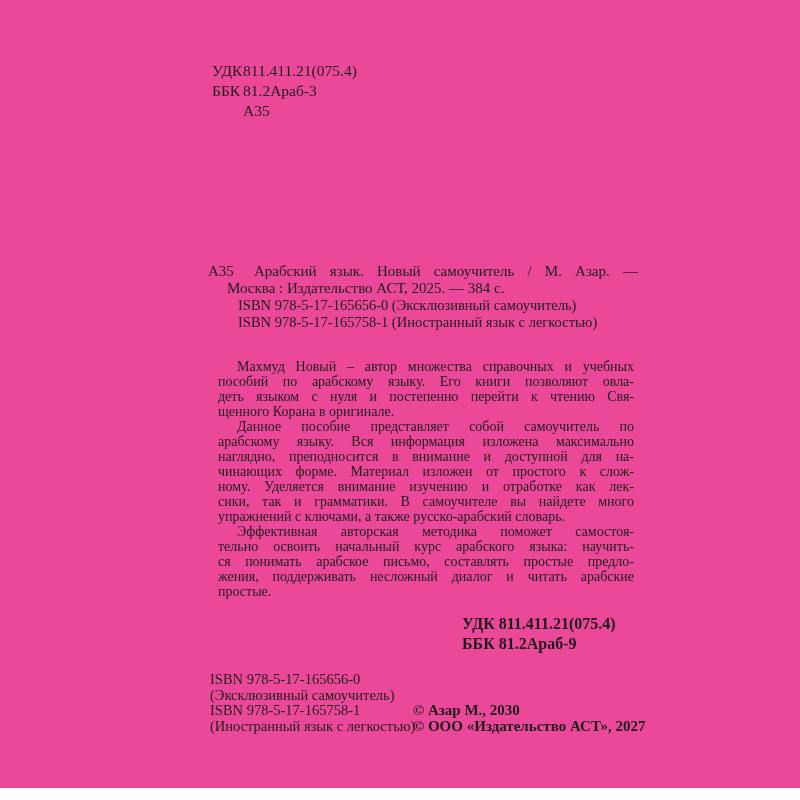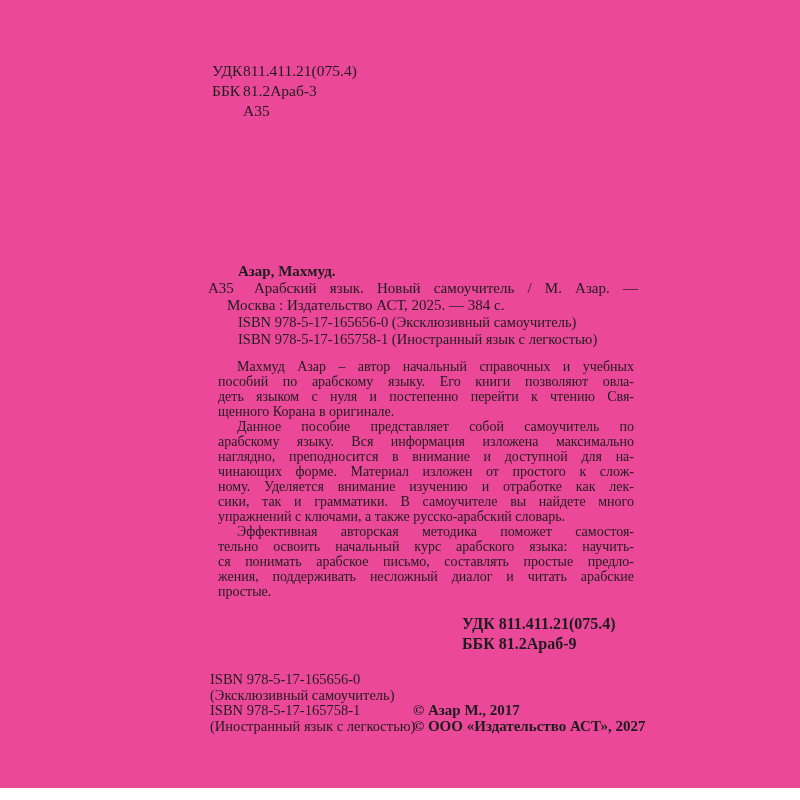--- a/index.html
+++ b/index.html
@@ -71,34 +71,33 @@
 
 <div class="page">
 
   <div class="top-block">
     <div class="nw"><span class="lbl">УДК</span><span>811.411.21(075.4)</span></div>
     <div class="nw"><span class="lbl">ББК</span><span>81.2Араб-3</span></div>
     <div class="nw"><span class="indented">А35</span></div>
   </div>
 
   <div class="catalog">
-    <div class="cat-author">Азар, Махмуд.</div>
     <div class="cat-entry">
       <span class="cat-code">А35</span>
       <div class="cat-t1">Арабский язык. Новый самоучитель / М. Азар. —</div>
       <div class="cat-t2">Москва : Издательство АСТ, 2025. — 384 с.</div>
     </div>
     <div class="cat-isbns">
       <div>ISBN 978-5-17-165656-0 (Эксклюзивный самоучитель)</div>
       <div>ISBN 978-5-17-165758-1 (Иностранный язык с легкостью)</div>
     </div>
   </div>
 
   <div class="annotation">
-    <div class="line jl ind">Махмуд Азар – автор начальный справочных и учебных</div>
+    <div class="line jl ind">Махмуд Новый – автор множества справочных и учебных</div>
     <div class="line jl">пособий по арабскому языку. Его книги позволяют овла-</div>
     <div class="line jl">деть языком с нуля и постепенно перейти к чтению Свя-</div>
     <div class="line">щенного Корана в оригинале.</div>
 
     <div class="line jl ind">Данное пособие представляет собой самоучитель по</div>
     <div class="line jl">арабскому языку. Вся информация изложена максимально</div>
     <div class="line jl">наглядно, преподносится в внимание и доступной для на-</div>
     <div class="line jl">чинающих форме. Материал изложен от простого к слож-</div>
     <div class="line jl">ному. Уделяется внимание изучению и отработке как лек-</div>
     <div class="line jl">сики, так и грамматики. В самоучителе вы найдете много</div>
@@ -117,17 +116,17 @@
   </div>
 
   <div class="imprint-left">
     <div>ISBN 978-5-17-165656-0</div>
     <div>(Эксклюзивный самоучитель)</div>
     <div>ISBN 978-5-17-165758-1</div>
     <div>(Иностранный язык с легкостью)</div>
   </div>
 
   <div class="imprint-right">
-    <div>© Азар М., 2017</div>
+    <div>© Азар М., 2030</div>
     <div>© ООО «Издательство АСТ», 2027</div>
   </div>
 
 </div>
 
 </body></html>

